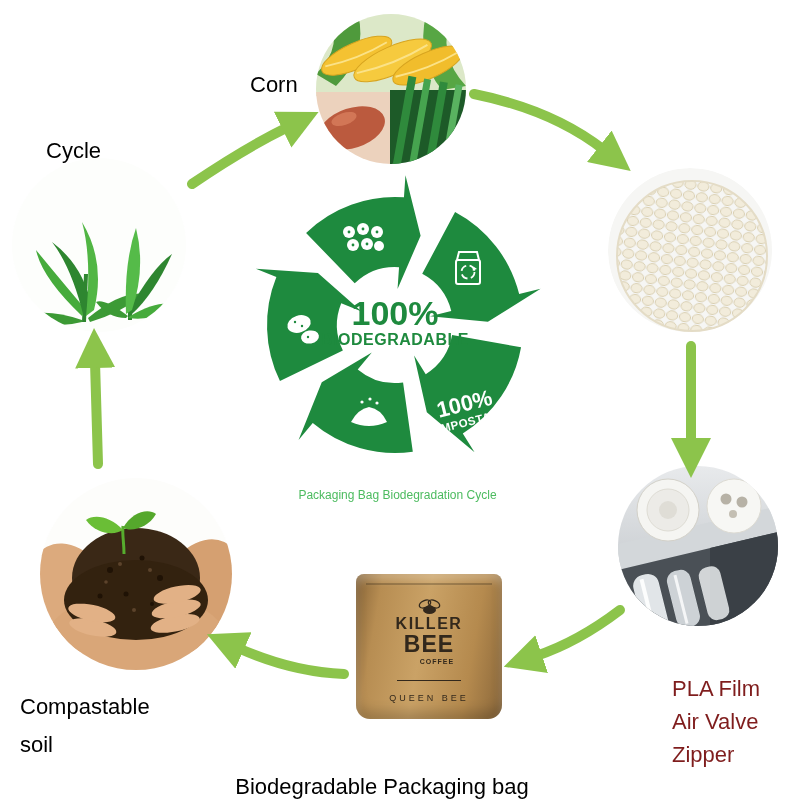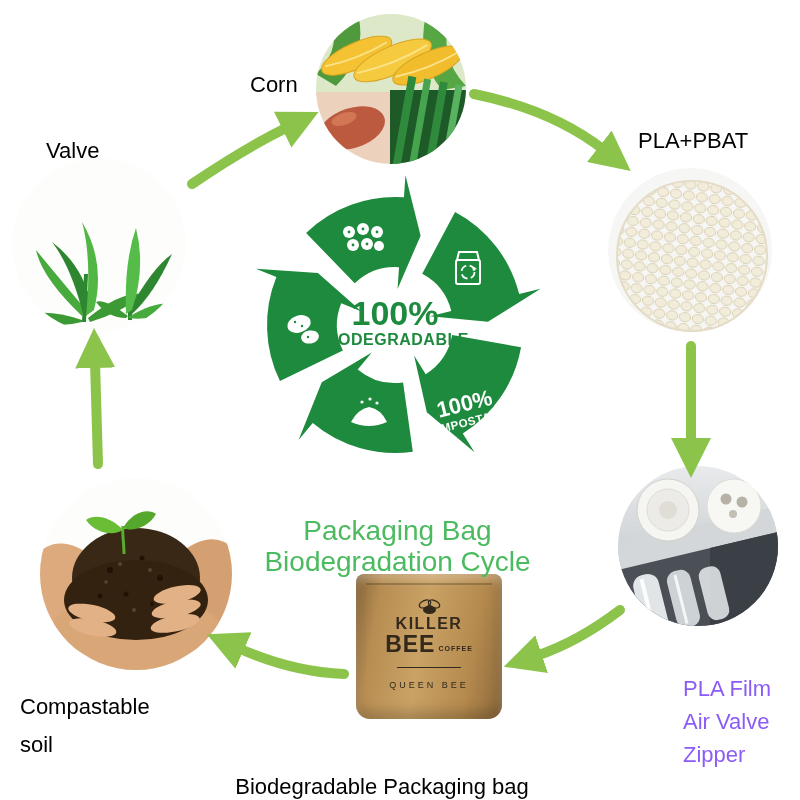--- a/index.html
+++ b/index.html
@@ -10,46 +10,45 @@
   .photo { position:absolute; border-radius:50%; overflow:hidden; }
   .arrows-layer { position:absolute; left:0; top:0; pointer-events:none; }
   .cycle-svg { position:absolute; left:225px; top:155px; }
   .badge-center { position:absolute; left:295px; top:295px; width:200px; text-align:center; color:#1e8a3e; }
   .badge-center .pct { font-size:34px; font-weight:bold; line-height:36px; }
   .badge-center .word { font-size:16px; font-weight:bold; letter-spacing:.5px; }
   .badge-compost { position:absolute; left:398px; top:392px; width:136px; text-align:center;
                    color:#ffffff; transform:rotate(-14deg); }
   .badge-compost .pct { font-size:22px; font-weight:bold; line-height:24px; }
   .badge-compost .word { font-size:11.5px; font-weight:bold; letter-spacing:.5px; }
-  .caption { position:absolute; left:225px; top:515px; width:345px; text-align:center;
-             color:#4cbb5f; font-size:28px; line-height:31px; }
+  .caption { position:absolute; left:225px; top:480px; width:345px; text-align:center;
+             color:#4cbb5f; font-size:12px; line-height:31px; }
   .bag { position:absolute; left:356px; top:574px; width:146px; height:145px;
          background:linear-gradient(100deg,#876437 0%,#b78d52 16%,#caa266 45%,#b58a4e 76%,#8a673a 100%);
          border-radius:8px 8px 14px 14px;
          box-shadow:inset 0 6px 8px rgba(255,255,255,.25), inset 0 -8px 12px rgba(0,0,0,.18);
          display:flex; flex-direction:column; align-items:center; }
   .bag .seal { width:86%; height:0; border-top:2px solid rgba(60,45,25,.30); margin-top:9px; }
   .brand { display:flex; flex-direction:column; align-items:center; color:#32281c; margin-top:14px; }
   .brand .b-top { font-size:16px; font-weight:bold; letter-spacing:1.5px; }
-  .brand .b-row { display:flex; align-items:flex-end; gap:3px; }
+  .brand .b-row { display:flex; align-items:flex-end; gap:3px;flex-direction:column; }
   .brand .b-mid { font-size:23px; font-weight:bold; letter-spacing:1px; line-height:22px; }
   .brand .b-sub { font-size:7px; font-weight:bold; letter-spacing:1px; padding-bottom:3px; }
   .brand .b-rule { width:64px; border-top:1px solid #32281c; margin-top:12px; }
   .brand .b-bottom { font-size:9px; letter-spacing:3px; margin-top:12px; }
-  .film-labels { position:absolute; left:672px; top:672px; font-size:22px; color:#8b5cf6; line-height:33px;margin-left:11px; }
+  .film-labels { position:absolute; left:672px; top:672px; font-size:22px; color:#7f1d1d; line-height:33px; }
   .soil-labels { position:absolute; left:20px; top:688px; font-size:22px; color:#000; line-height:38px; }
 </style>
 </head>
 <body>
 
 <div class="canvas">
 
   <div class="label" style="left:250px; top:72px;">Corn</div>
-  <div class="label" style="left:46px;  top:138px;">Valve</div>
-  <div class="label" style="left:638px; top:128px;">PLA+PBAT</div>
+  <div class="label" style="left:46px;  top:138px;">Cycle</div>
 
   <div class="film-labels">
     <div>PLA Film</div>
     <div>Air Valve</div>
     <div>Zipper</div>
   </div>
 
   <div class="soil-labels">
     <div>Compastable</div>
     <div>soil</div>

